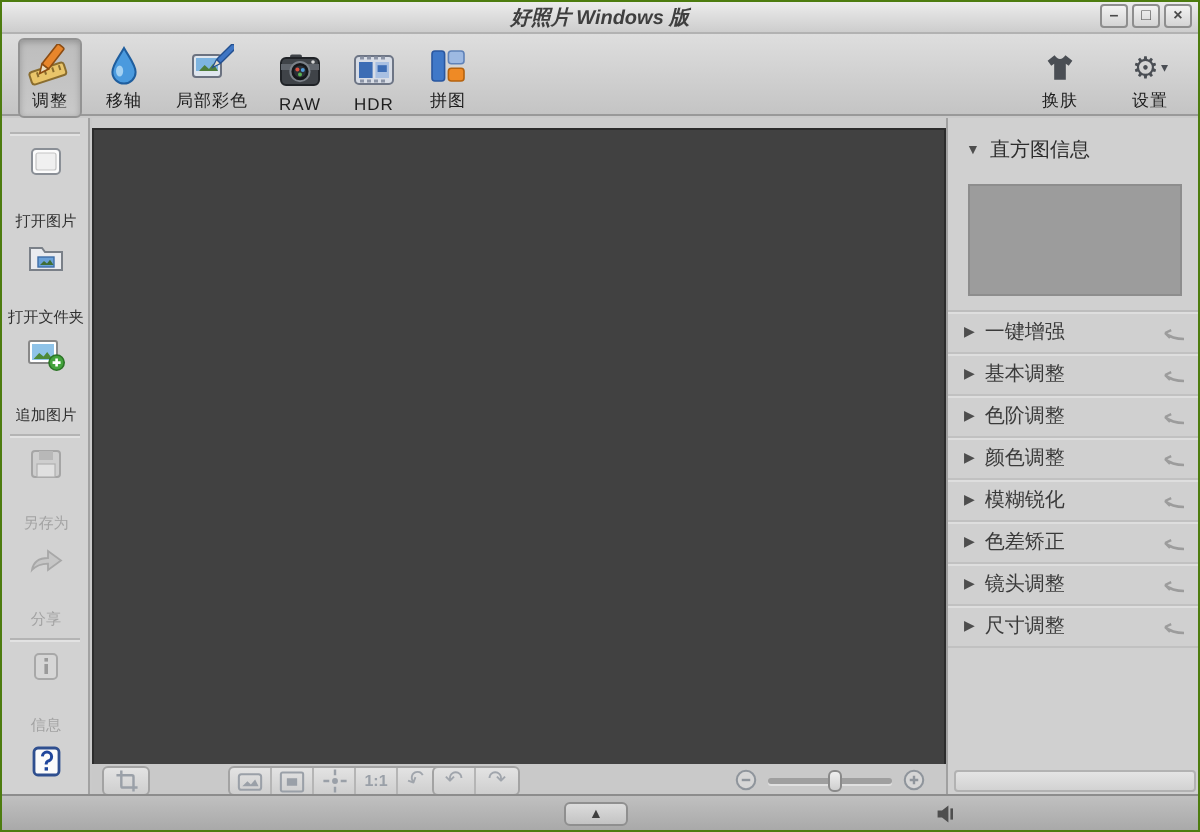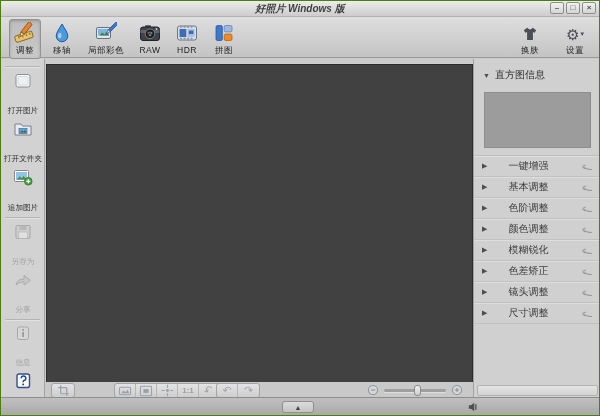--- a/index.html
+++ b/index.html
@@ -15,21 +15,21 @@
     background:linear-gradient(#ececec,#cdcdcd);border-bottom:1px solid #b2b2b2;
     display:flex;align-items:center;justify-content:center;}
   .title{font-size:10px;font-weight:bold;font-style:italic;color:#3f3f3f;}
   .winbtns{position:absolute;right:3px;top:1px;display:flex;gap:2px;}
   .winbtn{width:14px;height:12px;background:linear-gradient(#f2f2f2,#d4d4d4);
     border:1px solid #8e8e8e;border-radius:2px;font-size:8px;line-height:10px;
     text-align:center;color:#4a4a4a;font-weight:bold;cursor:default;}
   
   .toolbar{position:absolute;left:0;top:16px;right:0;height:41px;
     background:linear-gradient(#dedede,#c4c4c4);border-bottom:1px solid #999;}
-  .tools{position:absolute;left:8px;top:2px;display:flex;gap:5px;align-items:flex-start;}
+  .tools{position:absolute;left:8px;top:2px;display:flex;gap:5px;align-items:flex-end;}
   .tool{display:flex;flex-direction:column;align-items:center;gap:1px;
     padding:2px 4px 1px;border:1px solid transparent;border-radius:3px;min-width:28px;}
   .tool.active{background:linear-gradient(#bdbdbd,#c9c9c9);border-color:#939393;
     box-shadow:inset 0 1px 3px rgba(0,0,0,.22);}
   .ticon{height:22px;display:flex;align-items:center;justify-content:center;}
   .tlabel{font-size:8.5px;color:#1e1e1e;white-space:nowrap;letter-spacing:.5px;}
   .tools-right{position:absolute;right:10px;top:4px;display:flex;gap:16px;}
   .gearwrap{display:flex;align-items:center;gap:1px;height:20px;}
   .gear{font-size:15px;color:#4a4e54;line-height:15px;}
   .ddarrow{font-size:7px;color:#4a4e54;}
@@ -66,21 +66,21 @@
   .zthumb{position:absolute;left:48%;top:-4px;width:7px;height:11px;
     background:linear-gradient(#efefef,#cfcfcf);border:1px solid #8a8a8a;border-radius:3px;}
   
   .panel{position:absolute;left:472px;top:58px;width:128px;height:340px;
     background:#d0d0d0;border-left:1px solid #a0a0a0;}
   .phead{height:22px;display:flex;align-items:center;gap:5px;padding:16px 9px;
     font-size:10px;color:#2c2c2c;}
   .tri{font-size:7px;color:#4d4d4d;}
   .hist{margin:1px 10px 7px;height:56px;background:#9c9c9c;border:1px solid #8d8d8d;}
   .rows{border-top:1px solid #bdbdbd;}
-  .prow{height:21px;display:flex;align-items:center;gap:21px;padding:0 8px;
+  .prow{height:21px;display:flex;align-items:center;gap:5px;padding:0 8px;
     border-bottom:1px solid #c1c1c1;box-shadow:inset 0 1px 0 #dedede;
     font-size:10px;color:#3a3a3a;}
   .reset{margin-left:auto;display:flex;align-items:center;}
   .pfoot{position:absolute;left:3px;right:3px;bottom:3px;height:11px;
     background:linear-gradient(#e4e4e4,#d2d2d2);border:1px solid #b2b2b2;border-radius:2px;}
   
   .bottombar{position:absolute;left:0;bottom:0;right:0;height:18px;
     background:linear-gradient(#c0c0c0,#a9a9a9);border-top:1px solid #8d8d8d;}
   .upbtn{position:absolute;left:281px;top:3px;width:32px;height:12px;
     background:linear-gradient(#dcdcdc,#c3c3c3);border:1px solid #8f8f8f;border-radius:3px;

